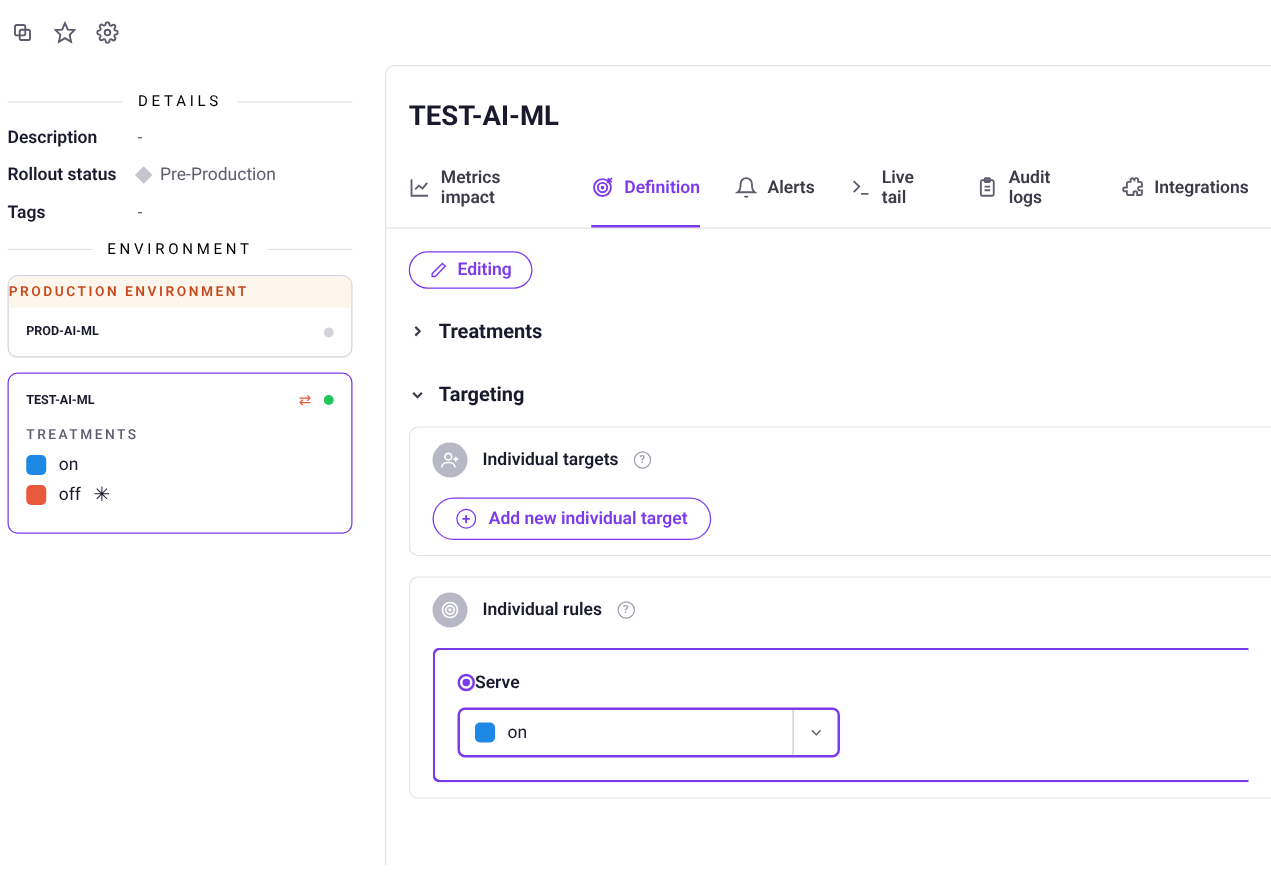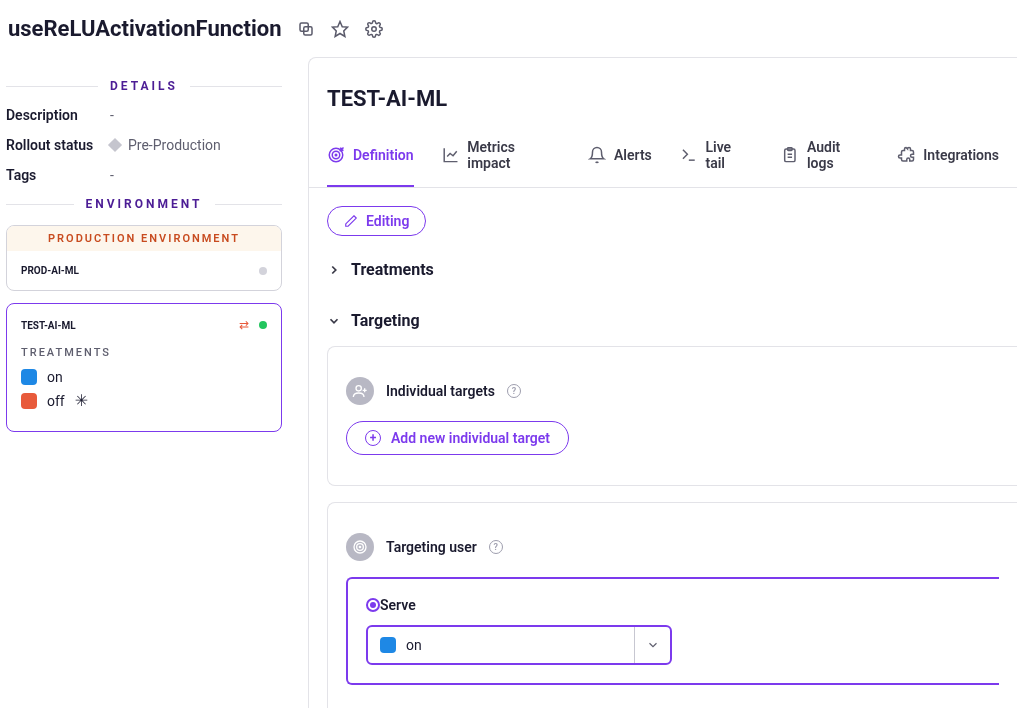--- a/index.html
+++ b/index.html
@@ -5,29 +5,29 @@
 * { margin: 0; padding: 0; box-sizing: border-box; }
 body { font-family: -apple-system, BlinkMacSystemFont, "Segoe UI", Roboto, sans-serif; color: #1a1a2e; font-size: 14px; background: #fff; width: 1017px; height: 708px; overflow: hidden; }
 .header { display: flex; align-items: center; padding: 16px 8px; gap: 14px; }
 .header h1 { font-size: 22px; font-weight: 700; color: #1a1a2e; }
 .header-icon { width: 20px; height: 20px; color: #5b5b6b; cursor: pointer; display: flex; align-items: center; justify-content: center; }
 .header-icon svg { width: 18px; height: 18px; }
 .layout { display: flex; }
 .sidebar { width: 290px; padding: 12px 8px 0 6px; flex-shrink: 0; }
 .section-divider { display: flex; align-items: center; margin: 10px 0 14px; }
 .section-divider::before,.section-divider::after { content: ""; flex: 1; height: 1px; background: #e3e3e8; }
-.section-divider span { padding: 0 12px; letter-spacing: 3px; font-size: 12px; color: #4c1d95; font-weight: 700; }
+.section-divider span { padding: 0 12px; letter-spacing: 3px; font-size: 12px; color: #000000; font-weight: 400; }
 .detail-row { display: flex; margin-bottom: 14px; font-size: 14px; }
 .detail-label { width: 104px; color: #1a1a2e; font-weight: 600; }
 .detail-value { color: #5e5e6e; display: flex; align-items: center; gap: 6px; }
 .diamond { width: 10px; height: 10px; background: #c5c5ce; transform: rotate(45deg); display: inline-block; margin-right: 2px; }
 .owner-badge { border: 1px solid #d3d3db; border-radius: 4px; padding: 2px 8px; font-size: 13px; color: #5e5e6e; }
 .env-card { border: 1px solid #d3d3db; border-radius: 8px; margin-bottom: 12px; overflow: hidden; cursor: pointer; }
 .env-card.active { border: 1.5px solid #7c3aed; }
-.env-label-bar { background: #fdf6ec; color: #c84b1f; font-size: 11px; letter-spacing: 2px; text-align: center; padding: 6px 0; font-weight: 600; }
+.env-label-bar { background: #fdf6ec; color: #c84b1f; font-size: 11px; letter-spacing: 2px; text-align: left; padding: 6px 0; font-weight: 600; }
 .env-row { display: flex; justify-content: space-between; align-items: center; padding: 14px 14px; }
 .env-name { font-weight: 700; font-size: 10px; color: #1a1a2e; }
 .env-status { display: flex; align-items: center; gap: 10px; }
 .dot-gray { width: 8px; height: 8px; border-radius: 50%; background: #d3d3db; }
 .dot-green { width: 8px; height: 8px; border-radius: 50%; background: #22c55e; }
 .swap-icon { color: #e85a3b; font-size: 12px; }
 .env-body { padding: 0 14px 14px; }
 .env-subhead { font-size: 11px; letter-spacing: 2px; color: #5e5e6e; margin-bottom: 10px; font-weight: 500; }
 .treat { display: flex; align-items: center; gap: 10px; margin-bottom: 8px; font-size: 14px; }
 .treat-swatch { width: 16px; height: 16px; border-radius: 4px; }
@@ -41,41 +41,40 @@
 .tab { display: flex; align-items: center; gap: 8px; padding: 0 0 14px; font-size: 14px; font-weight: 600; color: #3a3a48; cursor: pointer; border-bottom: 2px solid transparent; }
 .tab.active { color: #7c3aed; border-bottom-color: #7c3aed; }
 .tab svg { width: 18px; height: 18px; }
 .tab.active svg { color: #7c3aed; }
 .tab:not(.active) svg { color: #5e5e6e; }
 .editing-row { padding: 18px 18px 8px; }
 .editing-pill { display: inline-flex; align-items: center; gap: 8px; border: 1px solid #7c3aed; color: #7c3aed; border-radius: 999px; padding: 6px 16px; font-size: 14px; font-weight: 600; }
 .editing-pill svg { width: 14px; height: 14px; }
 .section-head { display: flex; align-items: center; gap: 10px; padding: 16px 18px; font-size: 16px; font-weight: 700; cursor: pointer; }
 .section-head svg { width: 14px; height: 14px; color: #3a3a48; }
-.sub-panel { margin: 0 0 16px 18px; border: 1px solid #e3e3e8; border-radius: 8px 0 0 8px; padding: 30px 18px; border-right: none; }
+.sub-panel { margin: 0 0 16px 18px; border: 1px solid #e3e3e8; border-radius: 8px 0 0 8px; padding: 12px 18px; border-right: none; }
 .sub-panel-head { display: flex; align-items: center; gap: 12px; margin-bottom: 16px; font-weight: 600; font-size: 14px; }
 .round-icon { width: 28px; height: 28px; border-radius: 50%; background: #b8b8c4; display: flex; align-items: center; justify-content: center; color: #fff; }
 .round-icon svg { width: 16px; height: 16px; }
 .help-circ { width: 14px; height: 14px; border: 1px solid #9e9eae; border-radius: 50%; display: inline-flex; align-items: center; justify-content: center; font-size: 9px; color: #9e9eae; }
 .add-btn { display: inline-flex; align-items: center; gap: 10px; border: 1px solid #7c3aed; color: #7c3aed; border-radius: 999px; padding: 8px 18px; font-size: 14px; font-weight: 600; cursor: pointer; }
 .add-btn .plus-circ { width: 16px; height: 16px; border: 1.5px solid #7c3aed; border-radius: 50%; display: flex; align-items: center; justify-content: center; font-size: 12px; line-height: 1; }
 .rule-box { border: 2px solid #7c3aed; border-radius: 6px 0 0 6px; padding: 18px; margin-top: 4px; border-right: none; }
 .serve-row { display: flex; align-items: center; gap: 0; margin-bottom: 12px; font-weight: 600; }
 .radio-dot { width: 14px; height: 14px; border: 2px solid #7c3aed; border-radius: 50%; display: flex; align-items: center; justify-content: center; }
 .radio-dot::after { content: ""; width: 6px; height: 6px; background: #7c3aed; border-radius: 50%; }
 .serve-select { display: flex; align-items: center; border: 2px solid #7c3aed; border-radius: 6px; width: 306px; height: 40px; cursor: pointer; }
 .serve-select-main { flex: 1; display: flex; align-items: center; gap: 10px; padding: 0 12px; }
 .serve-swatch { width: 16px; height: 16px; border-radius: 4px; background: #1e88e5; }
 .serve-caret { width: 36px; border-left: 1px solid #c7c7d1; height: 100%; display: flex; align-items: center; justify-content: center; color: #5e5e6e; }
 </style>
 </head>
 <body>
 
 <div class="header">
-  <h1>useReLUActivationFunction</h1>
   <span class="header-icon">
     <svg viewBox="0 0 24 24" fill="none" stroke="currentColor" stroke-width="2">
         <rect x="9" y="9" width="11" height="11" rx="2"></rect>
         <rect x="4" y="4" width="11" height="11" rx="2"></rect>
       </svg>
   </span>
   <span class="header-icon">
     <svg viewBox="0 0 24 24" fill="none" stroke="currentColor" stroke-width="2">
         <polygon points="12 2 15 9 22 9.5 17 14.5 18.5 22 12 18 5.5 22 7 14.5 2 9.5 9 9"></polygon>
       </svg>
@@ -145,35 +144,35 @@
         </div>
       </div>
     </div>
   </aside>
 
   <main class="main">
     <div class="main-panel">
       <div class="main-title">TEST-AI-ML</div>
 
       <div class="tabs">
+        <div class="tab">
+          <svg viewBox="0 0 24 24" fill="none" stroke="currentColor" stroke-width="2">
+              <path d="M3 3v18h18"></path>
+              <path d="M7 14l4-4 4 3 5-6"></path>
+            </svg>
+          <span>Metrics impact</span>
+        </div>
         <div class="tab active">
           <svg viewBox="0 0 24 24" fill="none" stroke="currentColor" stroke-width="2">
               <circle cx="12" cy="12" r="9"></circle>
               <circle cx="12" cy="12" r="5"></circle>
               <circle cx="12" cy="12" r="1"></circle>
               <path d="M19 5l3-3M19 5l-2 2M19 5l3 1M19 5l-1-3"></path>
             </svg>
           <span>Definition</span>
-        </div>
-        <div class="tab">
-          <svg viewBox="0 0 24 24" fill="none" stroke="currentColor" stroke-width="2">
-              <path d="M3 3v18h18"></path>
-              <path d="M7 14l4-4 4 3 5-6"></path>
-            </svg>
-          <span>Metrics impact</span>
         </div>
         <div class="tab">
           <svg viewBox="0 0 24 24" fill="none" stroke="currentColor" stroke-width="2">
               <path d="M18 8a6 6 0 1 0-12 0c0 7-3 9-3 9h18s-3-2-3-9"></path>
               <path d="M13.7 21a2 2 0 0 1-3.4 0"></path>
             </svg>
           <span>Alerts</span>
         </div>
         <div class="tab">
           <svg viewBox="0 0 24 24" fill="none" stroke="currentColor" stroke-width="2">
@@ -241,21 +240,21 @@
 
       <div class="sub-panel">
         <div class="sub-panel-head">
           <span class="round-icon">
             <svg viewBox="0 0 24 24" fill="none" stroke="currentColor" stroke-width="2">
                 <circle cx="12" cy="12" r="9"></circle>
                 <circle cx="12" cy="12" r="5"></circle>
                 <circle cx="12" cy="12" r="1"></circle>
               </svg>
           </span>
-          <span>Targeting user</span>
+          <span>Individual rules</span>
           <span class="help-circ">?</span>
         </div>
         <div class="rule-box">
           <div class="serve-row">
             <span class="radio-dot"></span>
             <span>Serve</span>
           </div>
           <div class="serve-select">
             <div class="serve-select-main">
               <span class="serve-swatch"></span>

